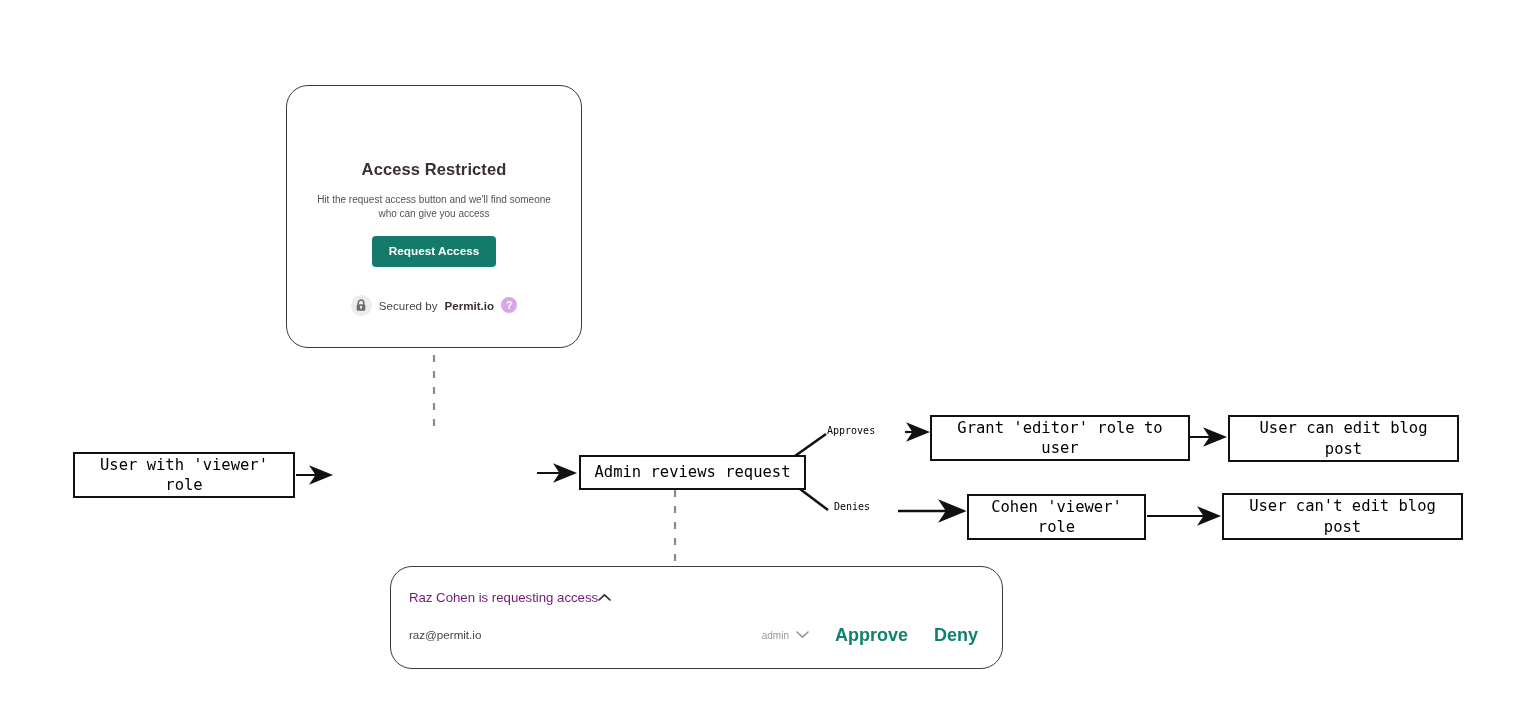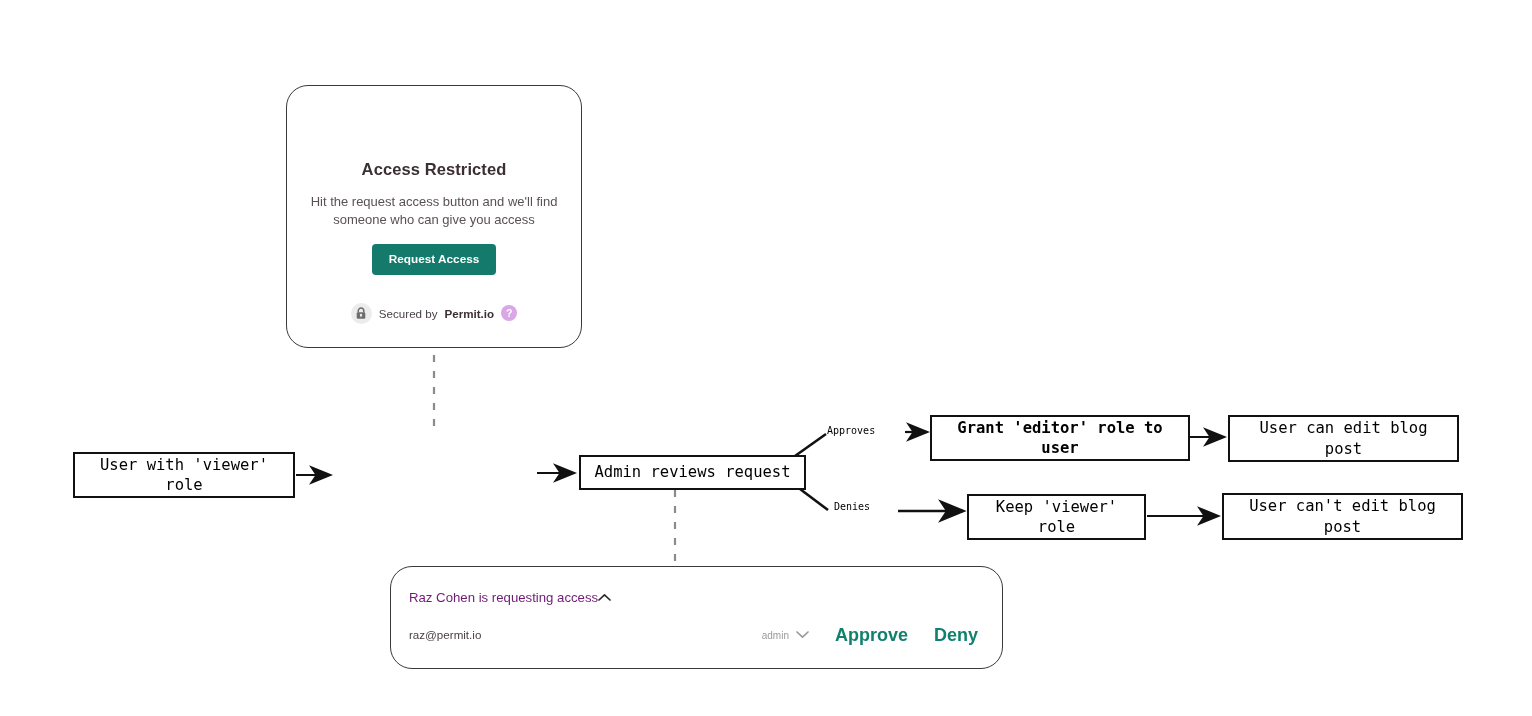--- a/index.html
+++ b/index.html
@@ -72,21 +72,21 @@
     margin-top: 74px;
     font-size: 16.5px;
     font-weight: bold;
     color: #3b2f33;
     letter-spacing: 0.1px;
   }
   #access-card .ac-sub {
     margin-top: 14px;
     width: 248px;
     text-align: center;
-    font-size: 13px;
+    font-size: 10px;
     line-height: 1.38;
     color: #5a5055;
   }
   #access-card .ac-btn {
     margin-top: 15px;
     background: #147a6b;
     color: #ffffff;
     font-size: 11.8px;
     font-weight: bold;
     border: none;
@@ -196,24 +196,24 @@
 
     <line x1="675" y1="490" x2="675" y2="566" stroke="#8a8a8a" stroke-width="2.2" stroke-dasharray="7,9"></line>
   </svg>
 
   <div class="fc-box" style="left:73px; top:452px; width:222px; height:46px;">User with 'viewer'
 role</div>
 
 
   <div class="fc-box" style="left:579px; top:455px; width:227px; height:35px;">Admin reviews request</div>
 
-  <div class="fc-box" style="left:930px; top:415px; width:260px; height:46px;font-weight:bold;">Grant 'editor' role to
+  <div class="fc-box" style="left:930px; top:415px; width:260px; height:46px;">Grant 'editor' role to
 user</div>
 
-  <div class="fc-box" style="left:967px; top:494px; width:179px; height:46px;">Keep 'viewer'
+  <div class="fc-box" style="left:967px; top:494px; width:179px; height:46px;">Cohen 'viewer'
 role</div>
 
   <div class="fc-box" style="left:1228px; top:415px; width:231px; height:47px;">User can edit blog
 post</div>
 
   <div class="fc-box" style="left:1222px; top:493px; width:241px; height:47px;">User can't edit blog
 post</div>
 
   <div class="edge-label" style="left:827px; top:425px;">Approves</div>
 

